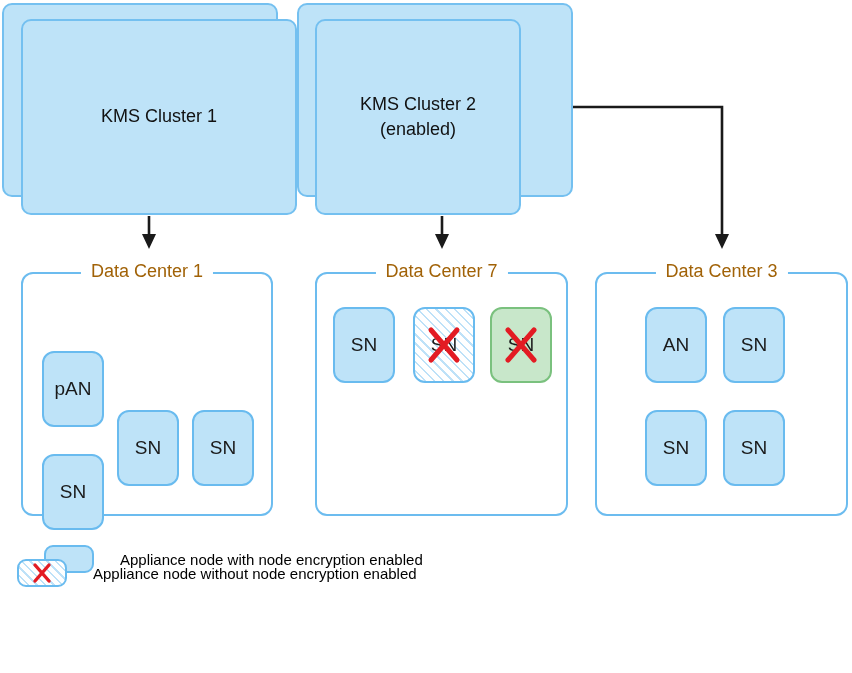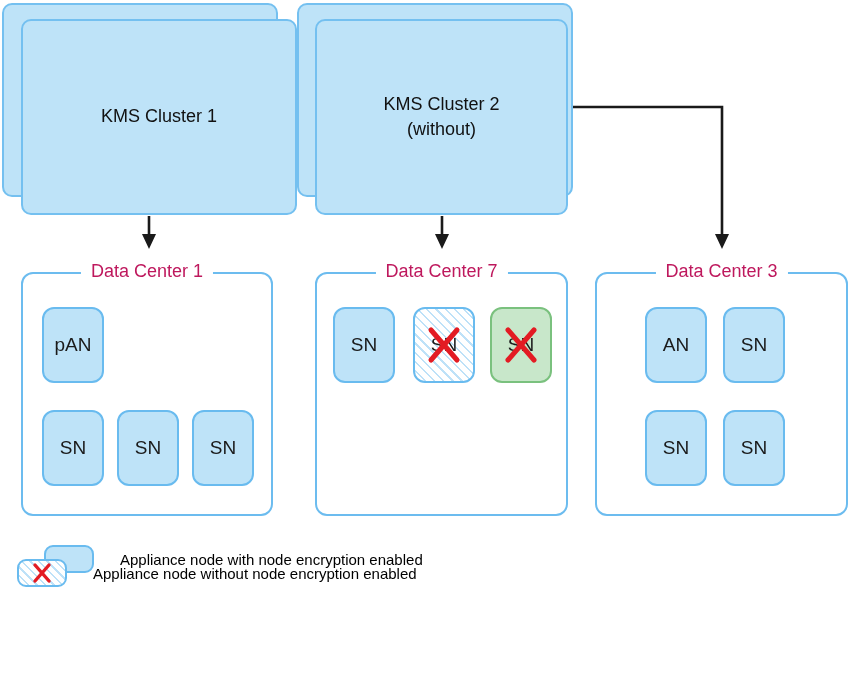--- a/index.html
+++ b/index.html
@@ -28,40 +28,40 @@
     border-radius:10px;
   }
   .cluster-front {
     display:flex; flex-direction:column;
     align-items:center; justify-content:center;
     font-size:18px; line-height:1.4; color:#111;
   }
   #cluster1-back  { left:2px;   top:3px;  height:194px; }
   #cluster1-front { left:21px;  top:19px; }
   #cluster2-back  { left:297px; top:3px;  height:194px; }
-  #cluster2-front { left:315px; top:19px; width:253px; }
+  #cluster2-front { left:315px; top:19px; width:206px; }
 
   
   .dc {
     position:absolute; top:272px;
     width:253px; height:244px;
     background:#ffffff;
     border:2px solid #6cbcef;
     border-radius:12px;
   }
   #dc1 { left:21px; width:252px; }
   #dc2 { left:315px; }
   #dc3 { left:595px;text-align:right; }
 
   .dc-title {
     position:absolute; top:-13px; left:50%;
     transform:translateX(-50%);
     background:#ffffff;
     padding:0 10px;
-    font-size:18px; color:#be185d;
+    font-size:18px; color:#a16207;
     white-space:nowrap;
   }
 
   
   .node {
     position:absolute;
     width:62px; height:76px;
     border-radius:12px;
     border:2px solid #69bbef;
     background:#bee3f8;
@@ -81,21 +81,21 @@
     background:#c8e7ca;
     border-color:#7ac17e;
   }
   .node .xmark {
     position:absolute; left:50%; top:50%;
     transform:translate(-50%,-50%);
   }
 
   
   .r1 { top:33px; } .r2 { top:136px; }
-  .dc1-c1 { left:19px; } .dc1-c2 { left:94px; } .dc1-c3 { left:169px; }
+  .dc1-c1 { left:19px;margin-top:44px; } .dc1-c2 { left:94px; } .dc1-c3 { left:169px; }
   .dc2-c1 { left:16px; } .dc2-c2 { left:96px; } .dc2-c3 { left:173px; }
   .dc3-c1 { left:48px; } .dc3-c2 { left:126px; }
 
   
   .legend-item {
     position:absolute; left:17px;
     display:flex; align-items:center;
     height:28px;
   }
   #legend-item-1 { top:545px;padding-left:27px; }
@@ -157,21 +157,21 @@
   </svg>
 
   <div class="cluster-rect" id="cluster1-back"></div>
   <div class="cluster-rect cluster-front" id="cluster1-front">
     <div>KMS Cluster 1</div>
   </div>
 
   <div class="cluster-rect" id="cluster2-back"></div>
   <div class="cluster-rect cluster-front" id="cluster2-front">
     <div>KMS Cluster 2</div>
-    <div>(without)</div>
+    <div>(enabled)</div>
   </div>
 
   <div class="dc" id="dc1">
     <div class="dc-title">Data Center 1</div>
     <div class="node r1 dc1-c1">
       <span>pAN</span>
     </div>
     <div class="node r2 dc1-c1">
       <span>SN</span>
     </div>

